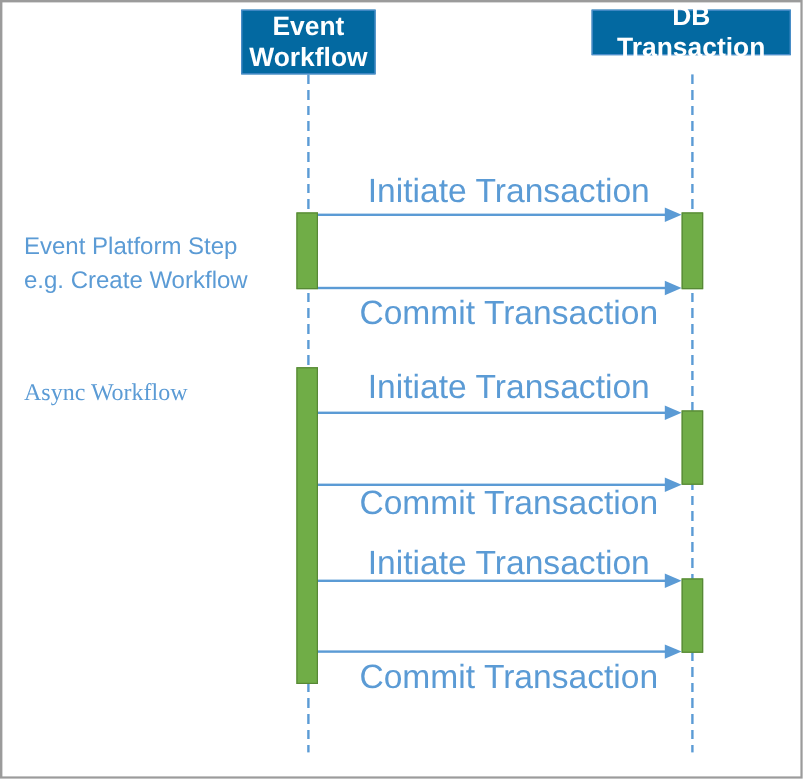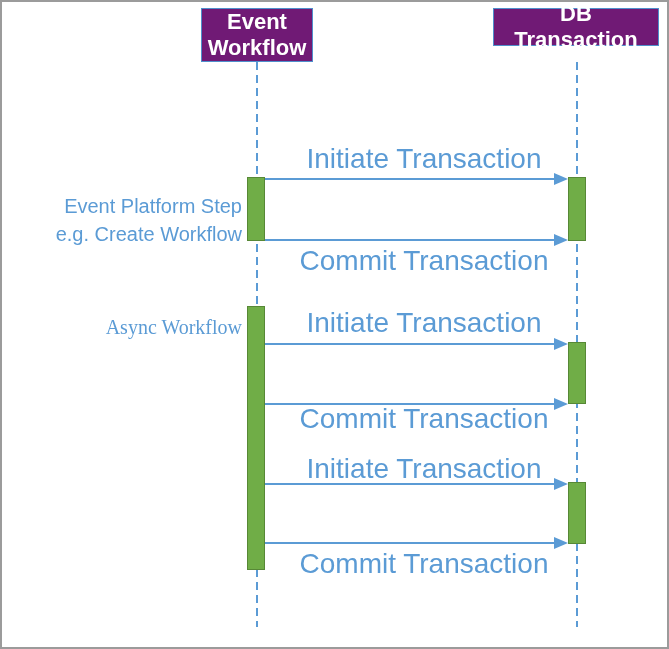--- a/index.html
+++ b/index.html
@@ -8,21 +8,21 @@
     width: 669px; height: 649px;
     box-sizing: border-box;
     border: 2px solid #9b9b9b;
     background: #ffffff;
     font-family: "Liberation Sans", sans-serif;
     overflow: hidden;
   }
   .box {
     position: absolute;
     box-sizing: border-box;
-    background: #701a75;
+    background: #0369a1;
     border: 1px solid #4f8fcc;
     color: #ffffff;
     font-weight: bold;
     font-size: 22px;
     line-height: 26px;
     display: flex;
     flex-direction: column;
     align-items: center;
     justify-content: center;
     text-align: right;
@@ -89,21 +89,21 @@
   .m1 { top: 145px; }
   .m2 { top: 247px; }
   .m3 { top: 309px; }
   .m4 { top: 405px; }
   .m5 { top: 455px; }
   .m6 { top: 550px; }
   .side-label {
     position: absolute;
     left: 18px;
     width: 222px;
-    text-align: right;
+    text-align: left;
     color: #5B9BD5;
     font-size: 20px;
     line-height: 28px;
     white-space: nowrap;
   }
   .s1 { top: 190px; }
   .s2 { top: 311px; font-family: Liberation Serif, serif; }
 </style>
 </head>
 <body>

